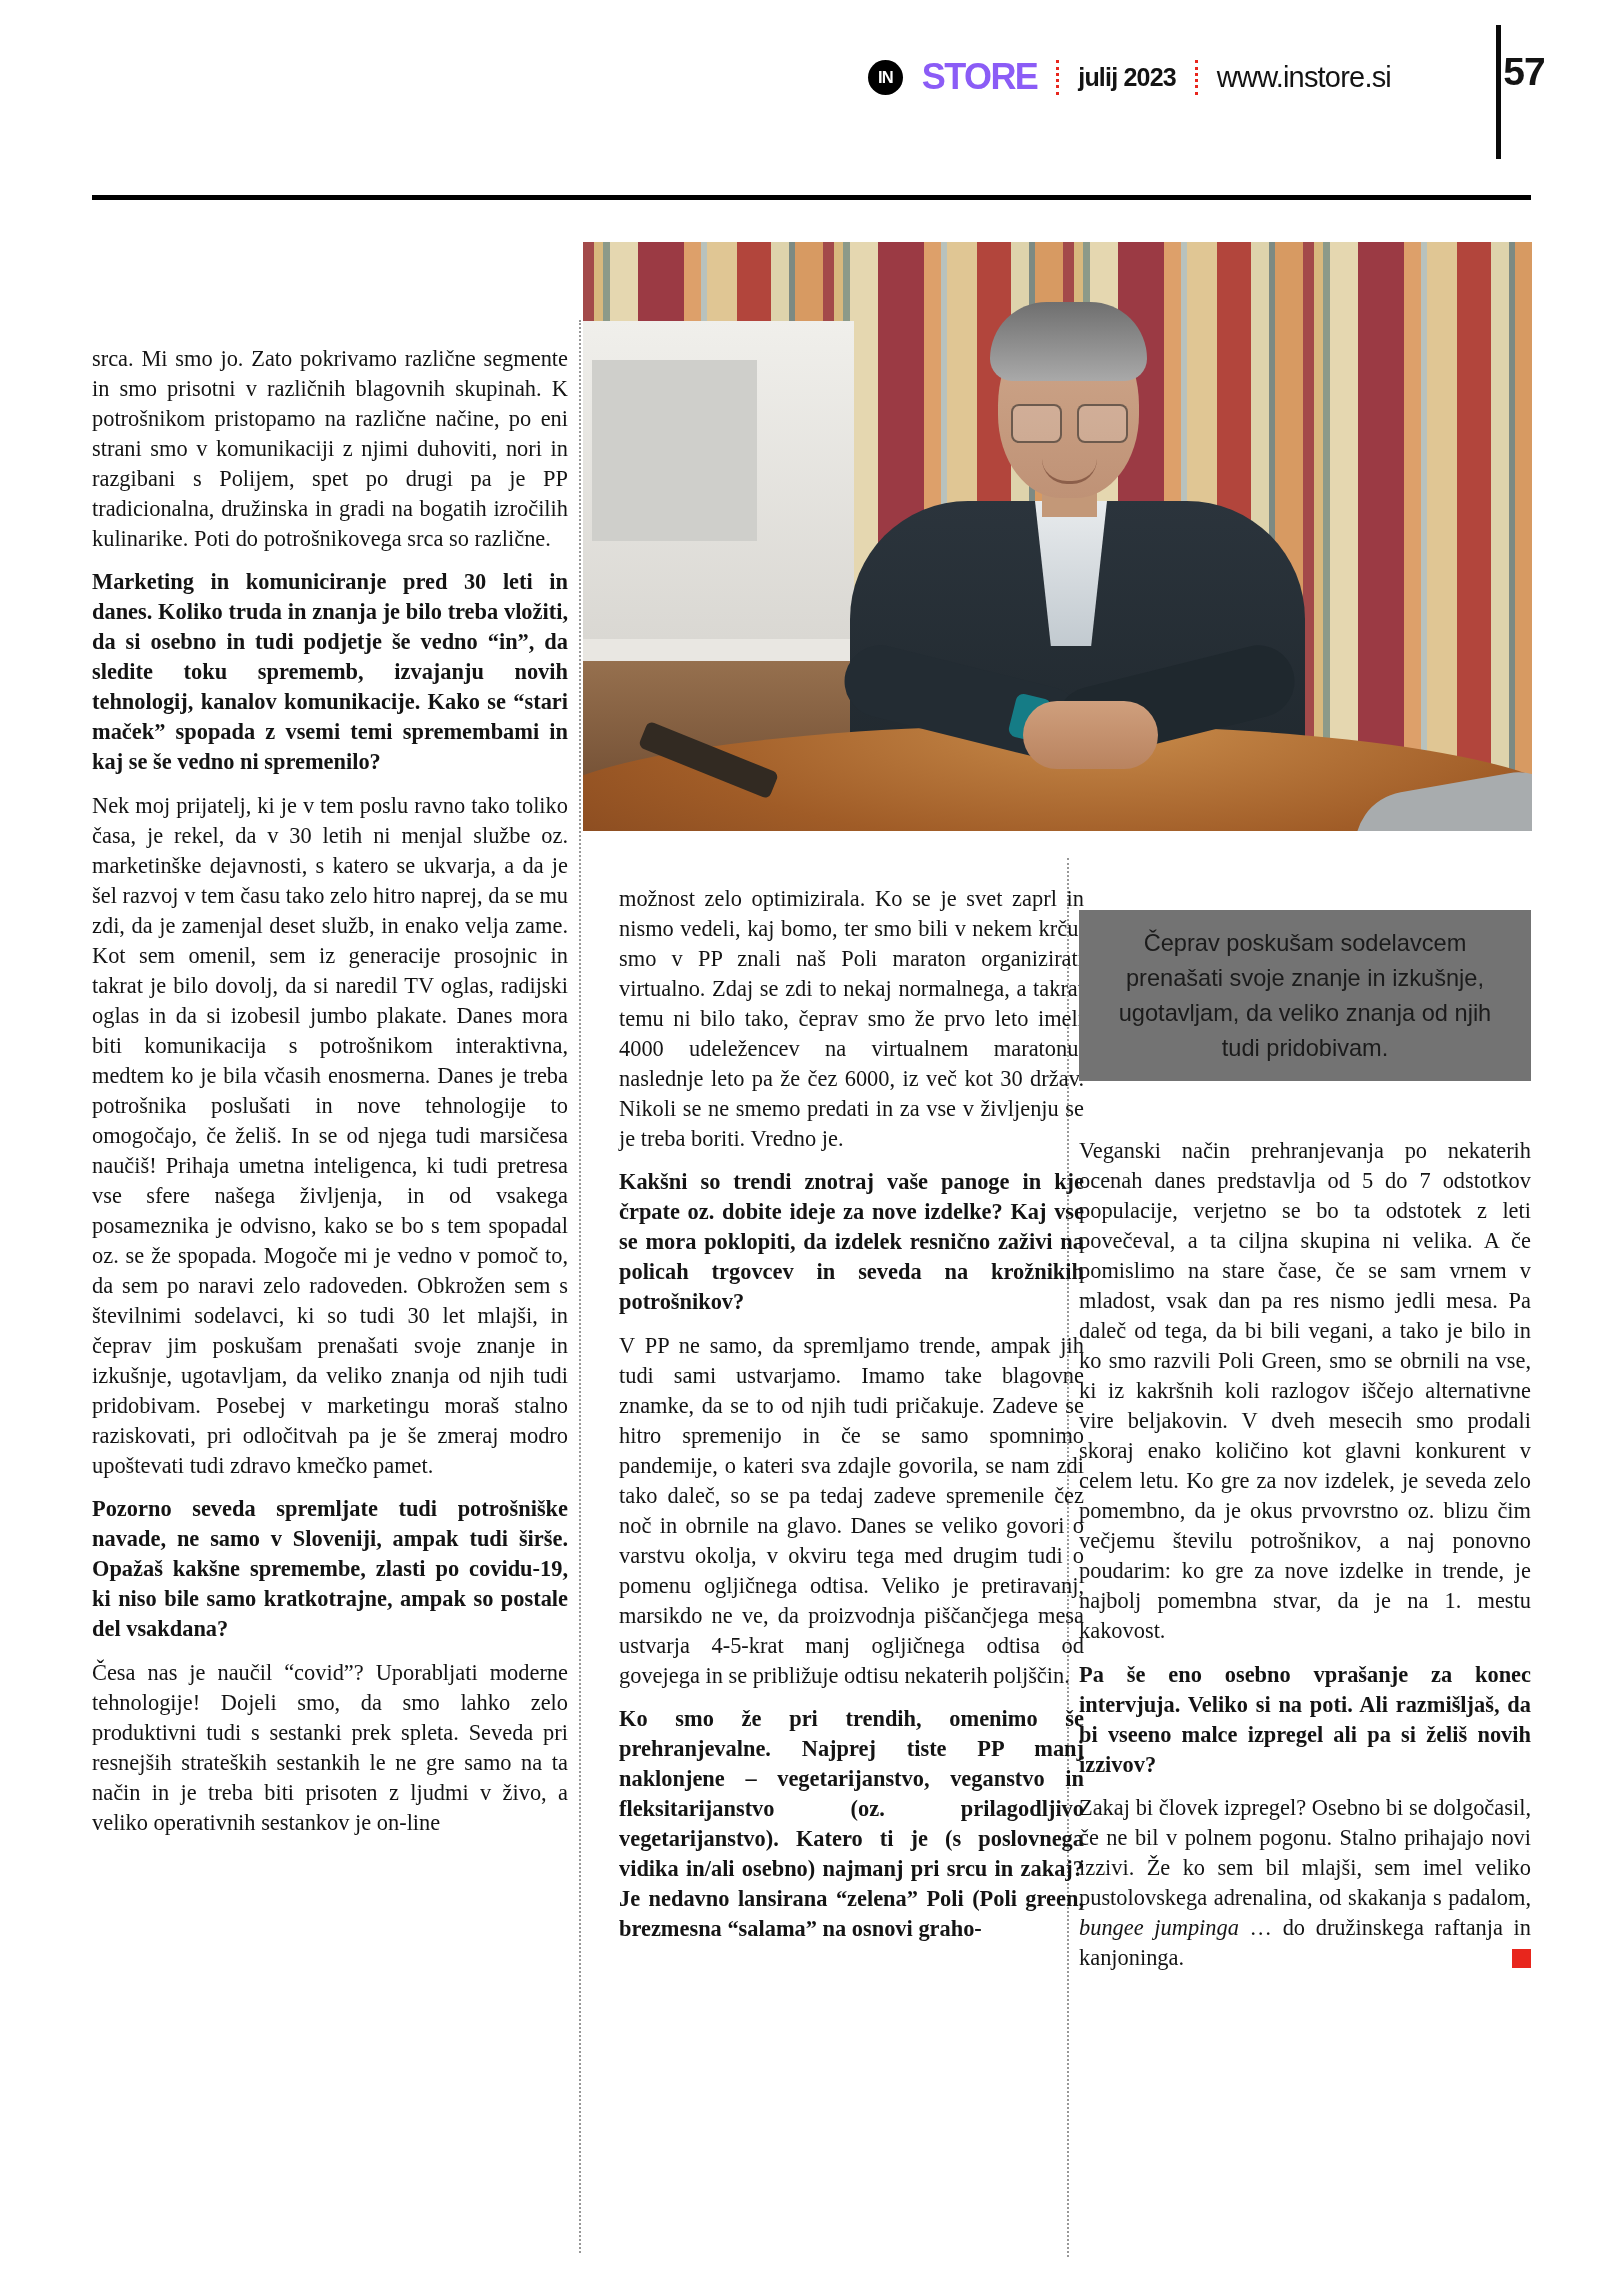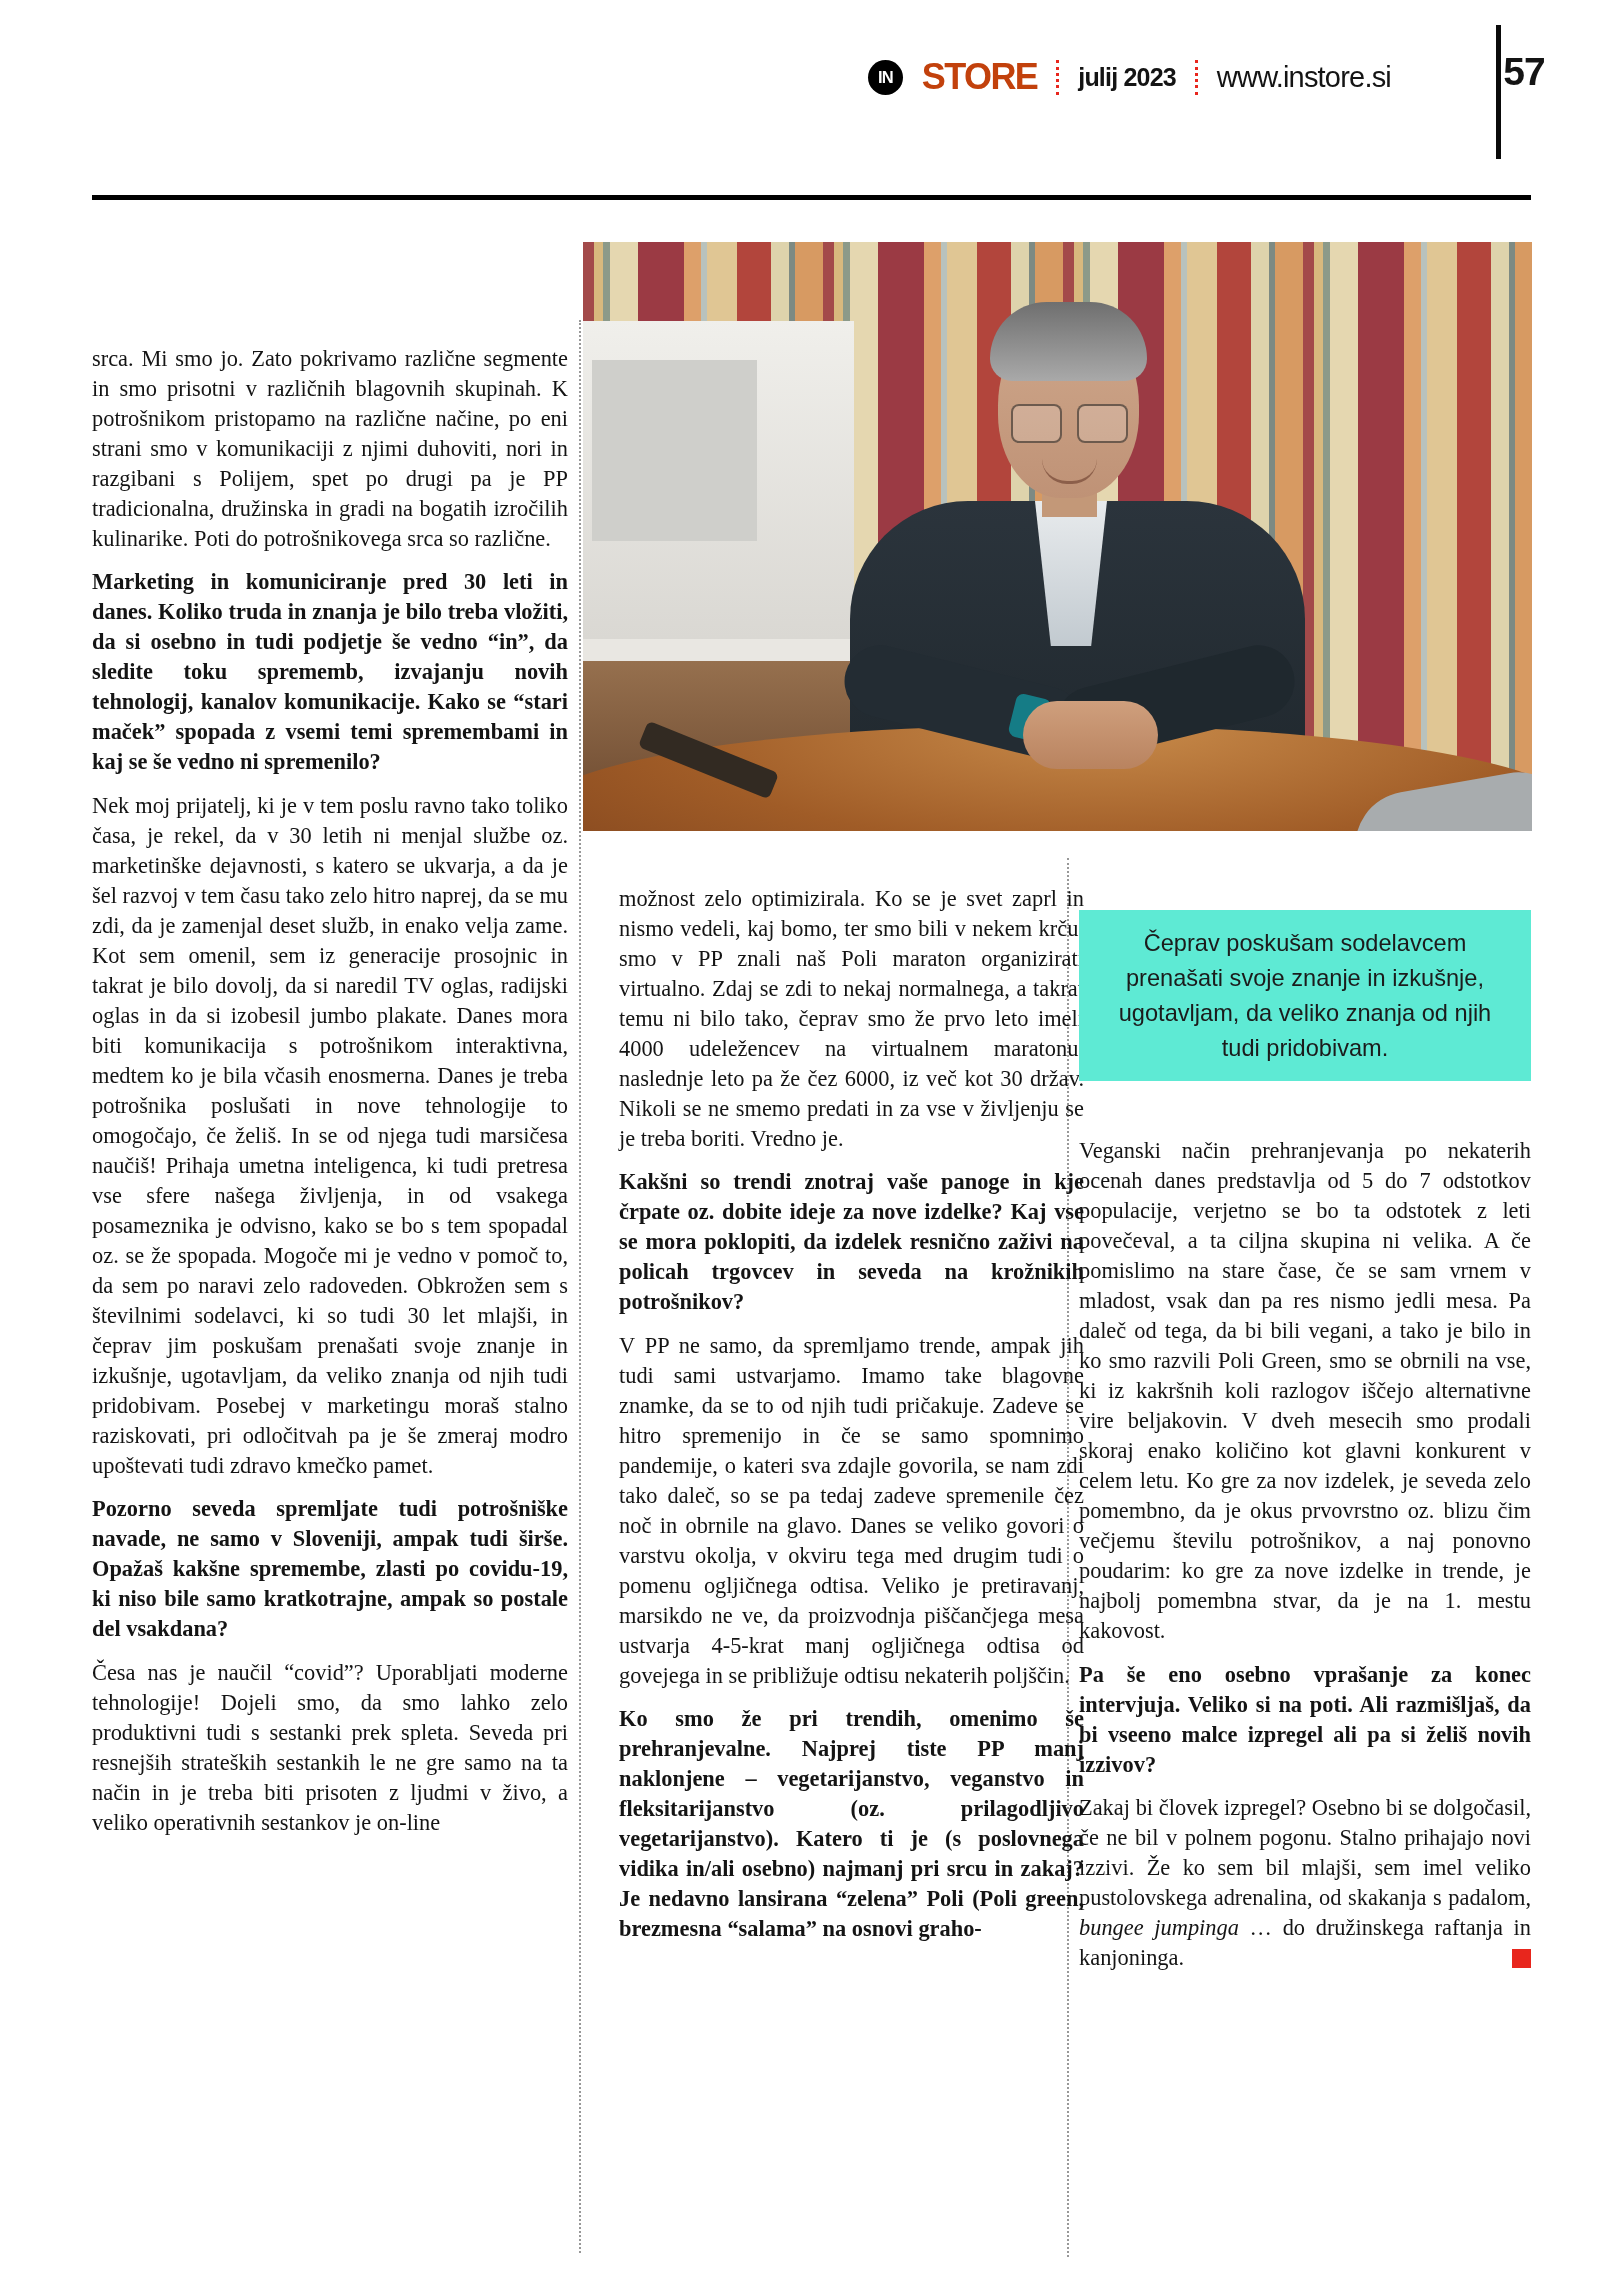--- a/index.html
+++ b/index.html
@@ -3,21 +3,21 @@
 <meta charset="utf-8">
 <style>
   html,body { margin:0; padding:0; background:#ffffff; }
   body { width:1623px; height:2295px; position:relative; font-family:"Liberation Serif", serif; color:#141414; }
 
   
   .header-row { position:absolute; top:52px; right:232px; height:50px; display:flex; align-items:center; gap:19px;
                 font-family:"Liberation Sans", sans-serif; }
   .logo-circle { width:35px; height:35px; background:#000; border-radius:50%; color:#fff; display:flex;
                  align-items:center; justify-content:center; font-weight:bold; font-size:16.5px; letter-spacing:-0.8px; }
-  .brand { font-weight:bold; font-size:36px; letter-spacing:-1.6px; color:#c2410c; }
+  .brand { font-weight:bold; font-size:36px; letter-spacing:-1.6px; color:#8b5cf6; }
   .hdr-dots { height:35px; border-left:3.1px dotted #e8261d; }
   .issue { font-weight:bold; font-size:25px; letter-spacing:-0.8px; }
   .website { font-size:29px; letter-spacing:-0.8px; }
   .header-bar { position:absolute; top:25px; right:122px; width:4.7px; height:134px; background:#0a0a0a; }
   .page-num { position:absolute; top:50px; right:78px; font-family:"Liberation Sans", sans-serif;
               font-weight:bold; font-size:39px; letter-spacing:-0.8px; }
   .top-rule { position:absolute; left:92px; top:195px; width:1439px; height:4.7px; background:#000; }
 
   
   .col { position:absolute; text-align:justify; font-size:22.4px; line-height:30px;margin-top:33px; }
@@ -26,21 +26,21 @@
   #col1 { left:92px; top:311px; width:476px; }
   #col2 { left:619px; top:851px; width:465px; }
   #col3 { left:1079px; top:877px; width:452px; }
   .v-sep { position:absolute; width:0; border-left:2.4px dotted #989898; }
   #sep1 { left:579px; top:320px; height:1933px; }
   #sep2 { left:1067px; top:858px; height:1399px; }
 
   .end-square { display:inline-block; width:19px; height:19px; background:#e8261d; float:right; margin-top:5.5px; }
 
   
-  .quote-box { background:#5eead4; padding:15.7px 19px; margin-bottom:55px;
+  .quote-box { background:#737373; padding:15.7px 19px; margin-bottom:55px;
                font-family:"Liberation Sans", sans-serif; font-size:23.6px; line-height:35px;
                text-align:center; color:#1b1b1b; }
 
   
   .photo { position:absolute; left:583px; top:242px; width:949px; height:589px; overflow:hidden;
            background: repeating-linear-gradient(90deg,
              #a34a4a 0px 11px, #d8b97e 11px 20.4px, #8c9a89 20.4px 27px, #e5d7b0 27px 55px,
              #9b3a44 55px 101px, #dda06a 101px 118px, #b8c2bd 118px 124px, #e0c694 124px 154px,
              #b2453c 154px 188px, #ded3ac 188px 206px, #7d8a83 206px 212px, #d79a62 212px 240px); }
   .photo * { position:absolute; }

